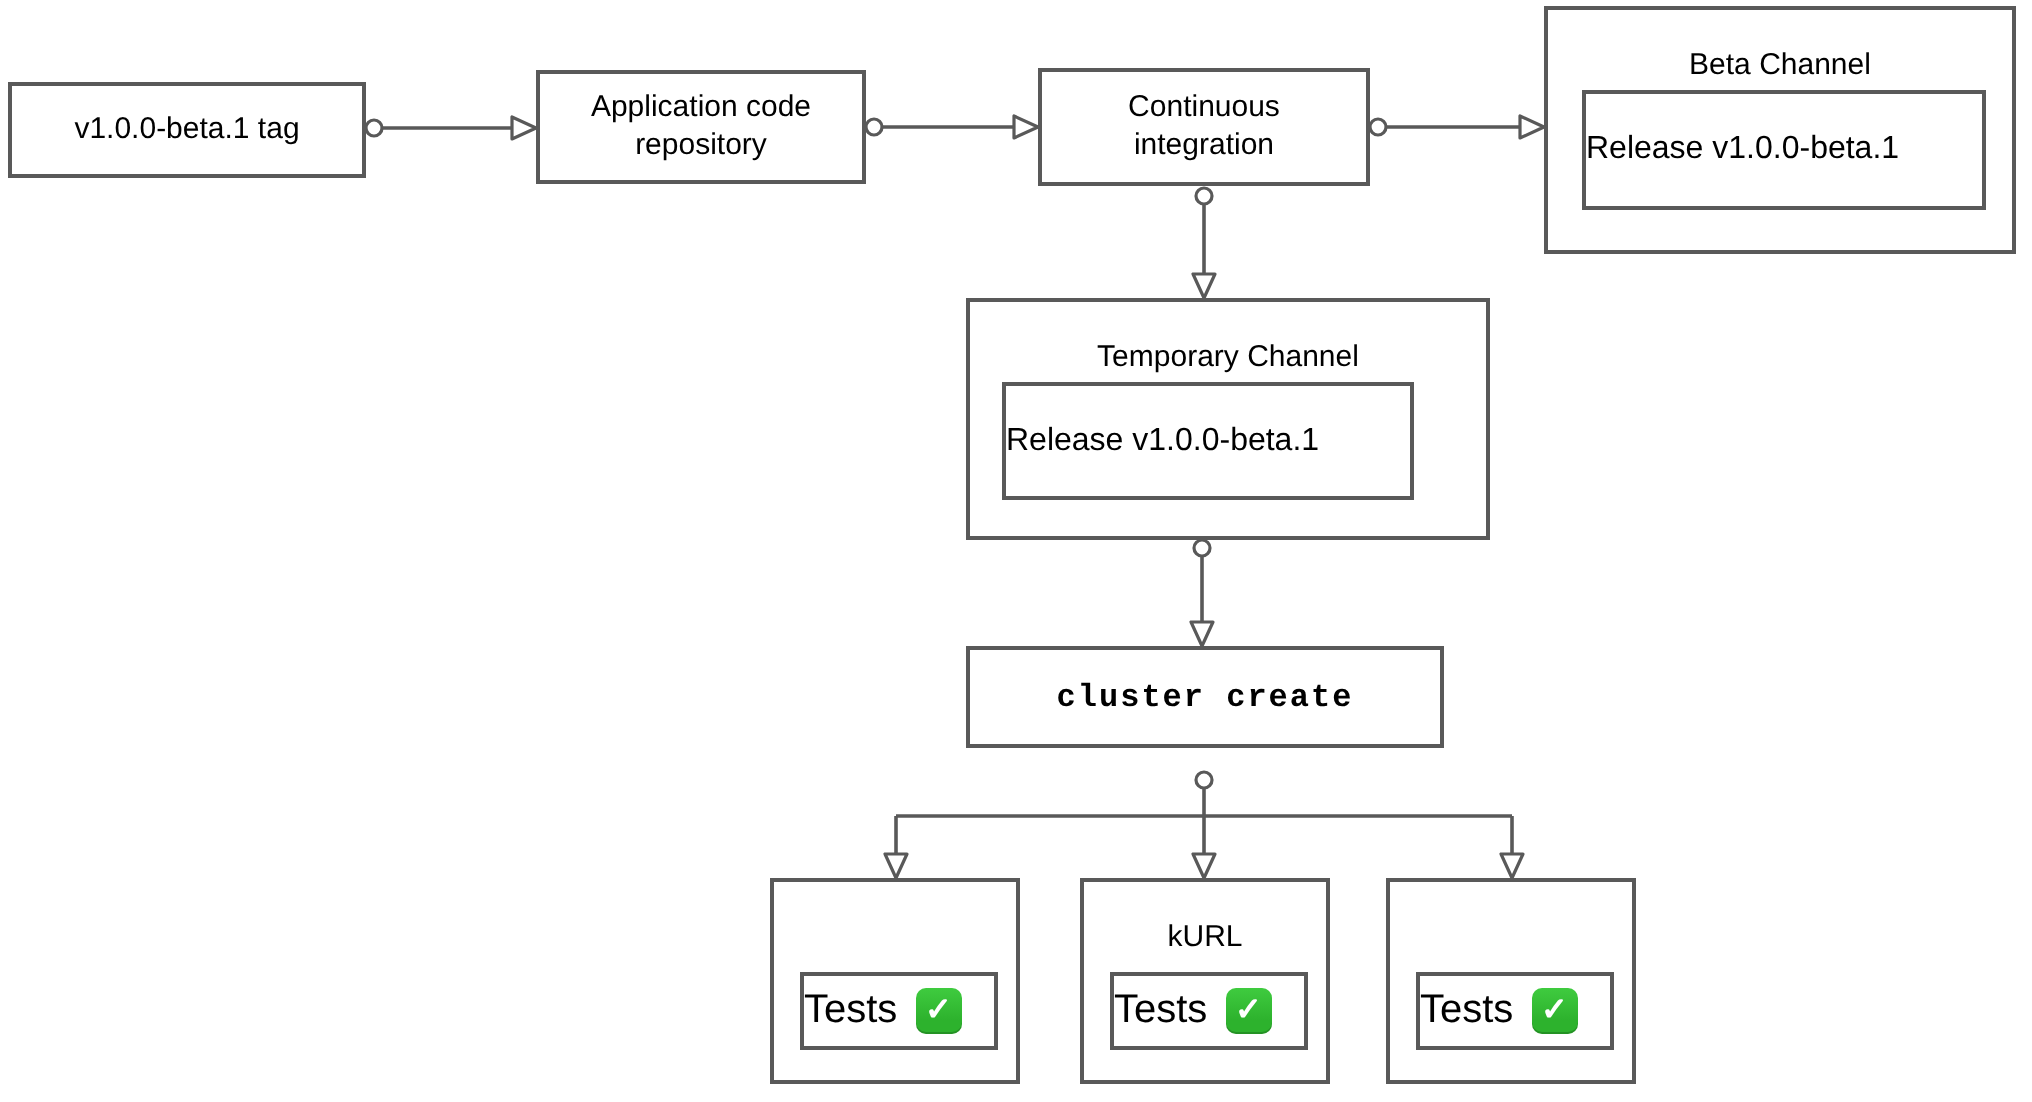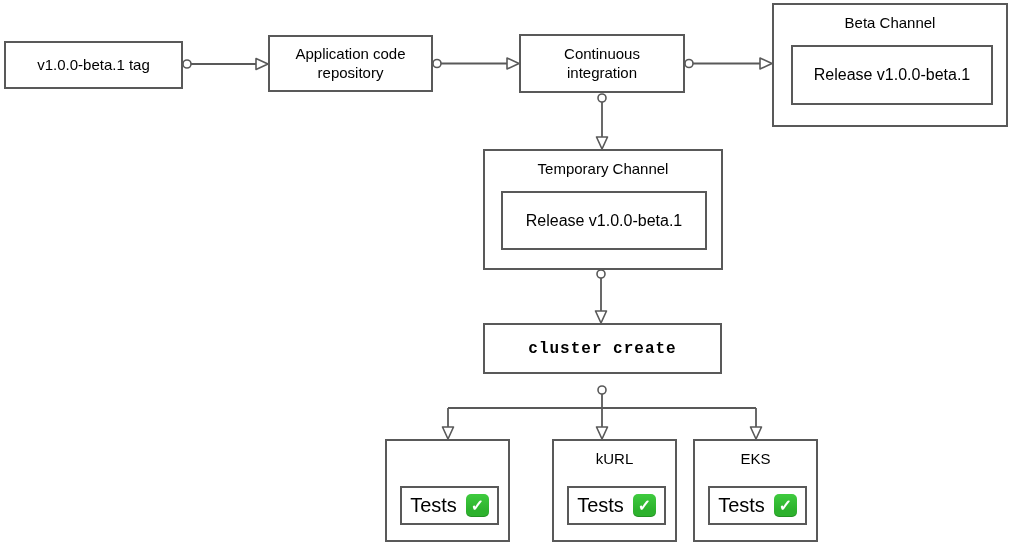--- a/index.html
+++ b/index.html
@@ -52,31 +52,31 @@
     font-size: 15px;
     line-height: 1.25;
     color: var(--text, #000000);
   }
   .node.container {
     display: block;
     text-align: center;
   }
   .node.container .container-title {
     display: block;
-    padding-top: 9px;
+    padding-top: 19px;
     font-size: 15px;
   }
   .inner-node {
     position: absolute;
     box-sizing: border-box;
     border: 2px solid var(--stroke, #595959);
     background: #ffffff;
     display: flex;
     align-items: center;
-    justify-content: center;
+    justify-content: flex-start;
     text-align: center;
     font-size: 16px;
     gap: 9px;
   }
   .mono-label {
     font-family: "Liberation Mono", "DejaVu Sans Mono", monospace;
     font-weight: bold;
     font-size: 16px;
     letter-spacing: 1px;
   }
@@ -160,47 +160,46 @@
     <span>Continuous integration</span>
   </div>
 
   <div class="node container" style="left:772px; top:3px; width:236px; height:124px;">
     <span class="container-title">Beta Channel</span>
     <div class="inner-node" style="left:17px; top:40px; width:202px; height:60px;">
       <span>Release v1.0.0-beta.1</span>
     </div>
   </div>
 
-  <div class="node container" style="left:483px; top:149px; width:240px; height:121px;">
+  <div class="node container" style="left:483px; top:149px; width:262px; height:121px;">
     <span class="container-title">Temporary Channel</span>
     <div class="inner-node" style="left:16px; top:40px; width:206px; height:59px;">
       <span>Release v1.0.0-beta.1</span>
     </div>
   </div>
 
   <div class="node" style="left:483px; top:323px; width:239px; height:51px;">
     <span class="mono-label">cluster create</span>
   </div>
 
   <div class="node container" style="left:385px; top:439px; width:125px; height:103px;">
     <div class="inner-node" style="left:13px; top:45px; width:99px; height:39px;">
       <span class="tests-label">Tests</span>
       <span class="check-badge">✓</span>
     </div>
   </div>
 
-  <div class="node container" style="left:540px; top:439px; width:125px; height:103px;margin-left:12px;">
+  <div class="node container" style="left:540px; top:439px; width:125px; height:103px;">
     <span class="container-title">kURL</span>
     <div class="inner-node" style="left:13px; top:45px; width:99px; height:39px;">
       <span class="tests-label">Tests</span>
       <span class="check-badge">✓</span>
     </div>
   </div>
 
   <div class="node container" style="left:693px; top:439px; width:125px; height:103px;">
-    <span class="container-title">EKS</span>
     <div class="inner-node" style="left:13px; top:45px; width:99px; height:39px;">
       <span class="tests-label">Tests</span>
       <span class="check-badge">✓</span>
     </div>
   </div>
 
 </div>
 
 </body></html>

